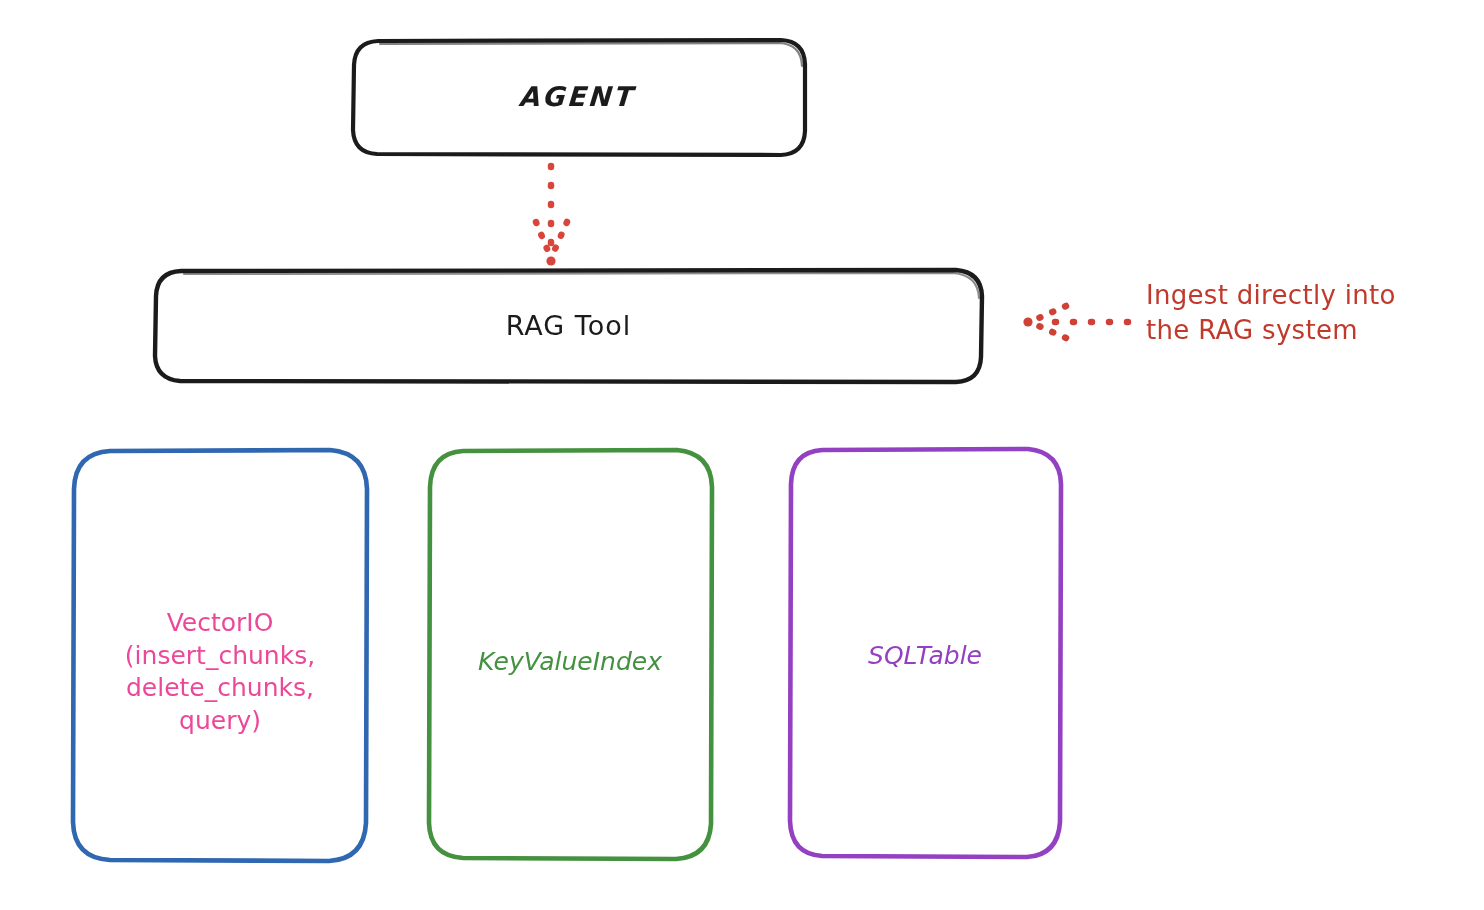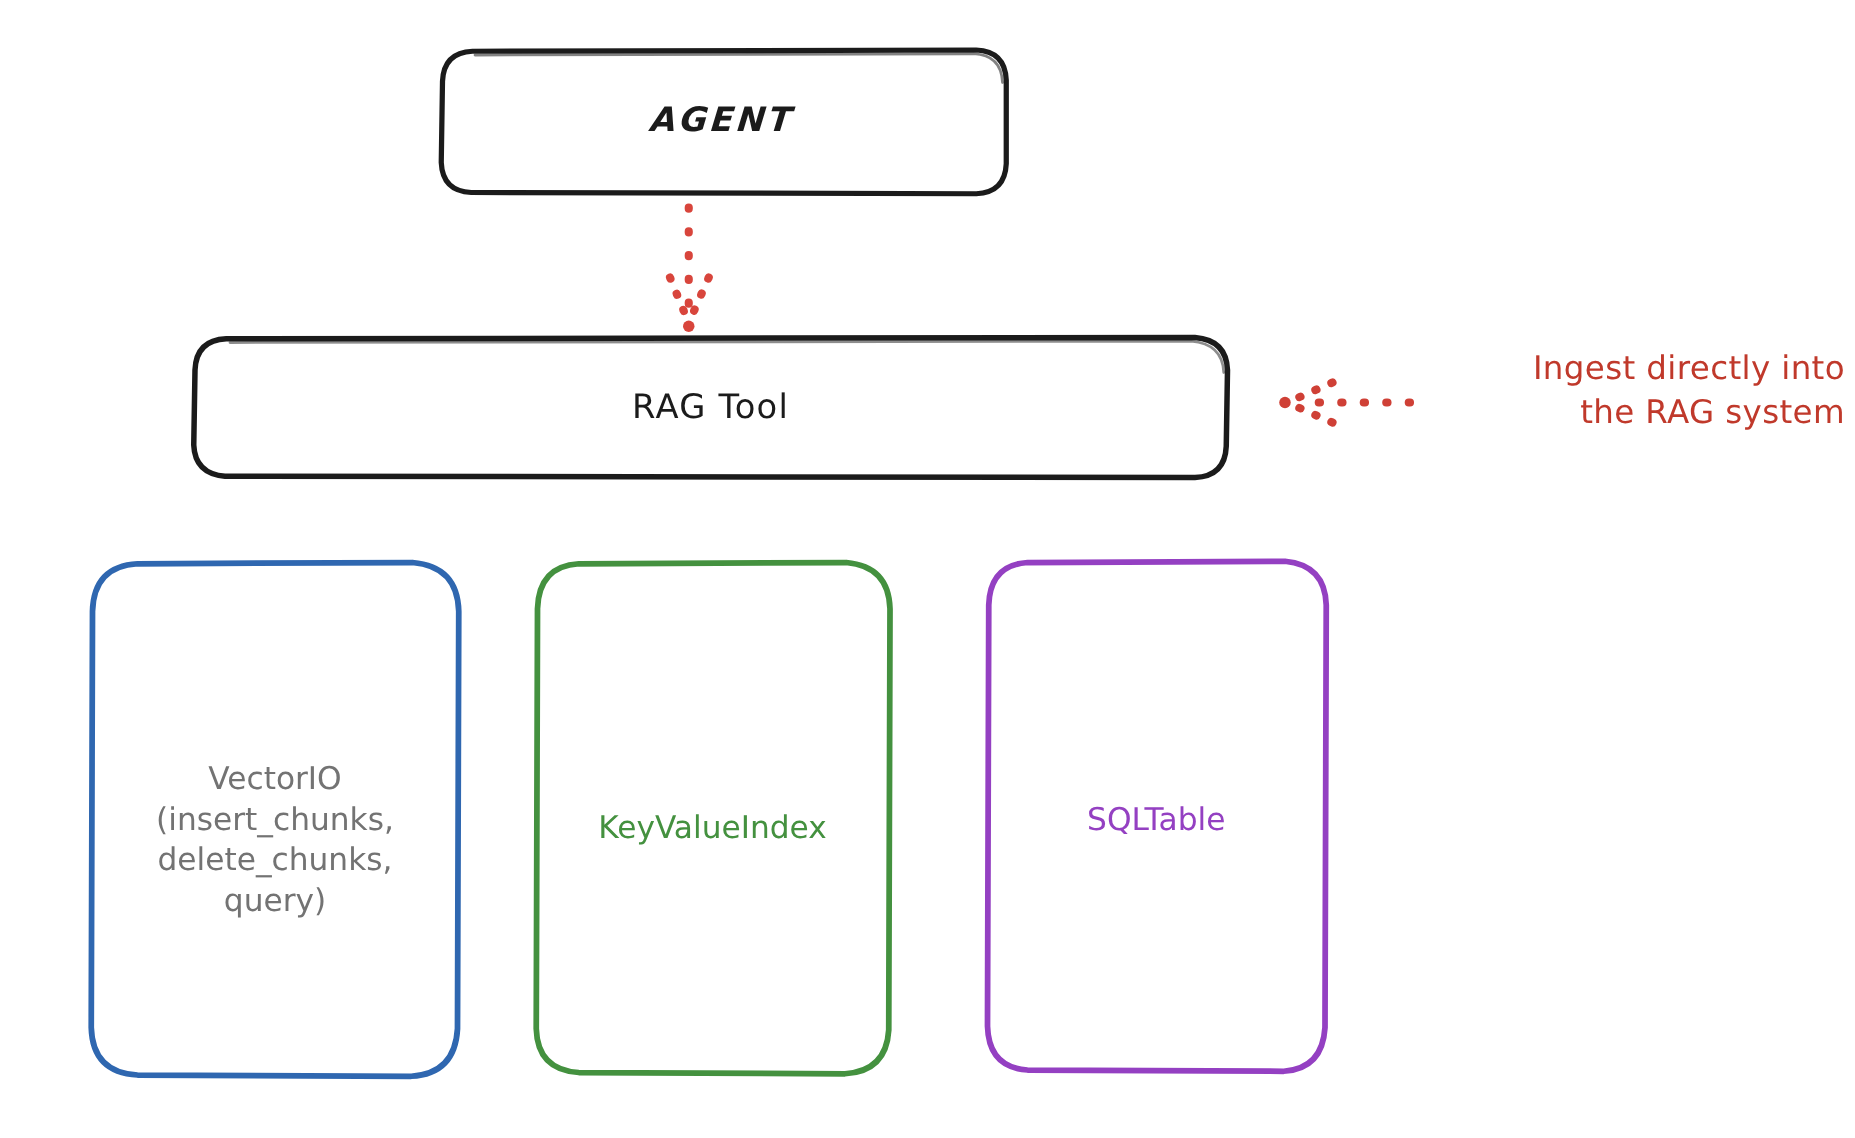--- a/index.html
+++ b/index.html
@@ -78,48 +78,49 @@
   }
   .provider-api {
     font-size: 25px;
     line-height: 1.3;
     text-align: center;
     white-space: pre-line;
   }
   .provider-index {
     font-size: 25px;
     text-align: center;
+    font-style: italic;
   }
 
   #vectorio-node  { left: 72px;  top: 450px; width: 296px; height: 412px; }
   #keyvalueio-node{ left: 428px; top: 450px; width: 284px; height: 410px; }
   #relationalio-node { left: 789px; top: 449px; width: 272px; height: 408px; }
 
   #vectorio-node .provider-api,
-  #vectorio-node .provider-index { color: #737373; }
+  #vectorio-node .provider-index { color: #ec4899; }
   #keyvalueio-node .provider-api,
   #keyvalueio-node .provider-index { color: #44913f; }
   #relationalio-node .provider-api,
   #relationalio-node .provider-index { color: #9440c2; }
 
   
   #vectorio-node .provider-stack { transform: translateY(16px); }
   #keyvalueio-node .provider-stack { transform: translateY(6px); }
   #relationalio-node .provider-stack { transform: translateY(2px); }
 
   
   #annotation-note {
     position: absolute;
     left: 1146px;
     top: 278px;
     width: 330px;
     color: #c0392b;
     font-size: 26px;
     line-height: 1.35;
-    text-align: right;
+    text-align: left;
     white-space: pre-line;
     letter-spacing: 0.3px;
   }
 
   svg .sketch-stroke {
     fill: none;
     stroke-linecap: round;
     stroke-linejoin: round;
   }
 </style>

